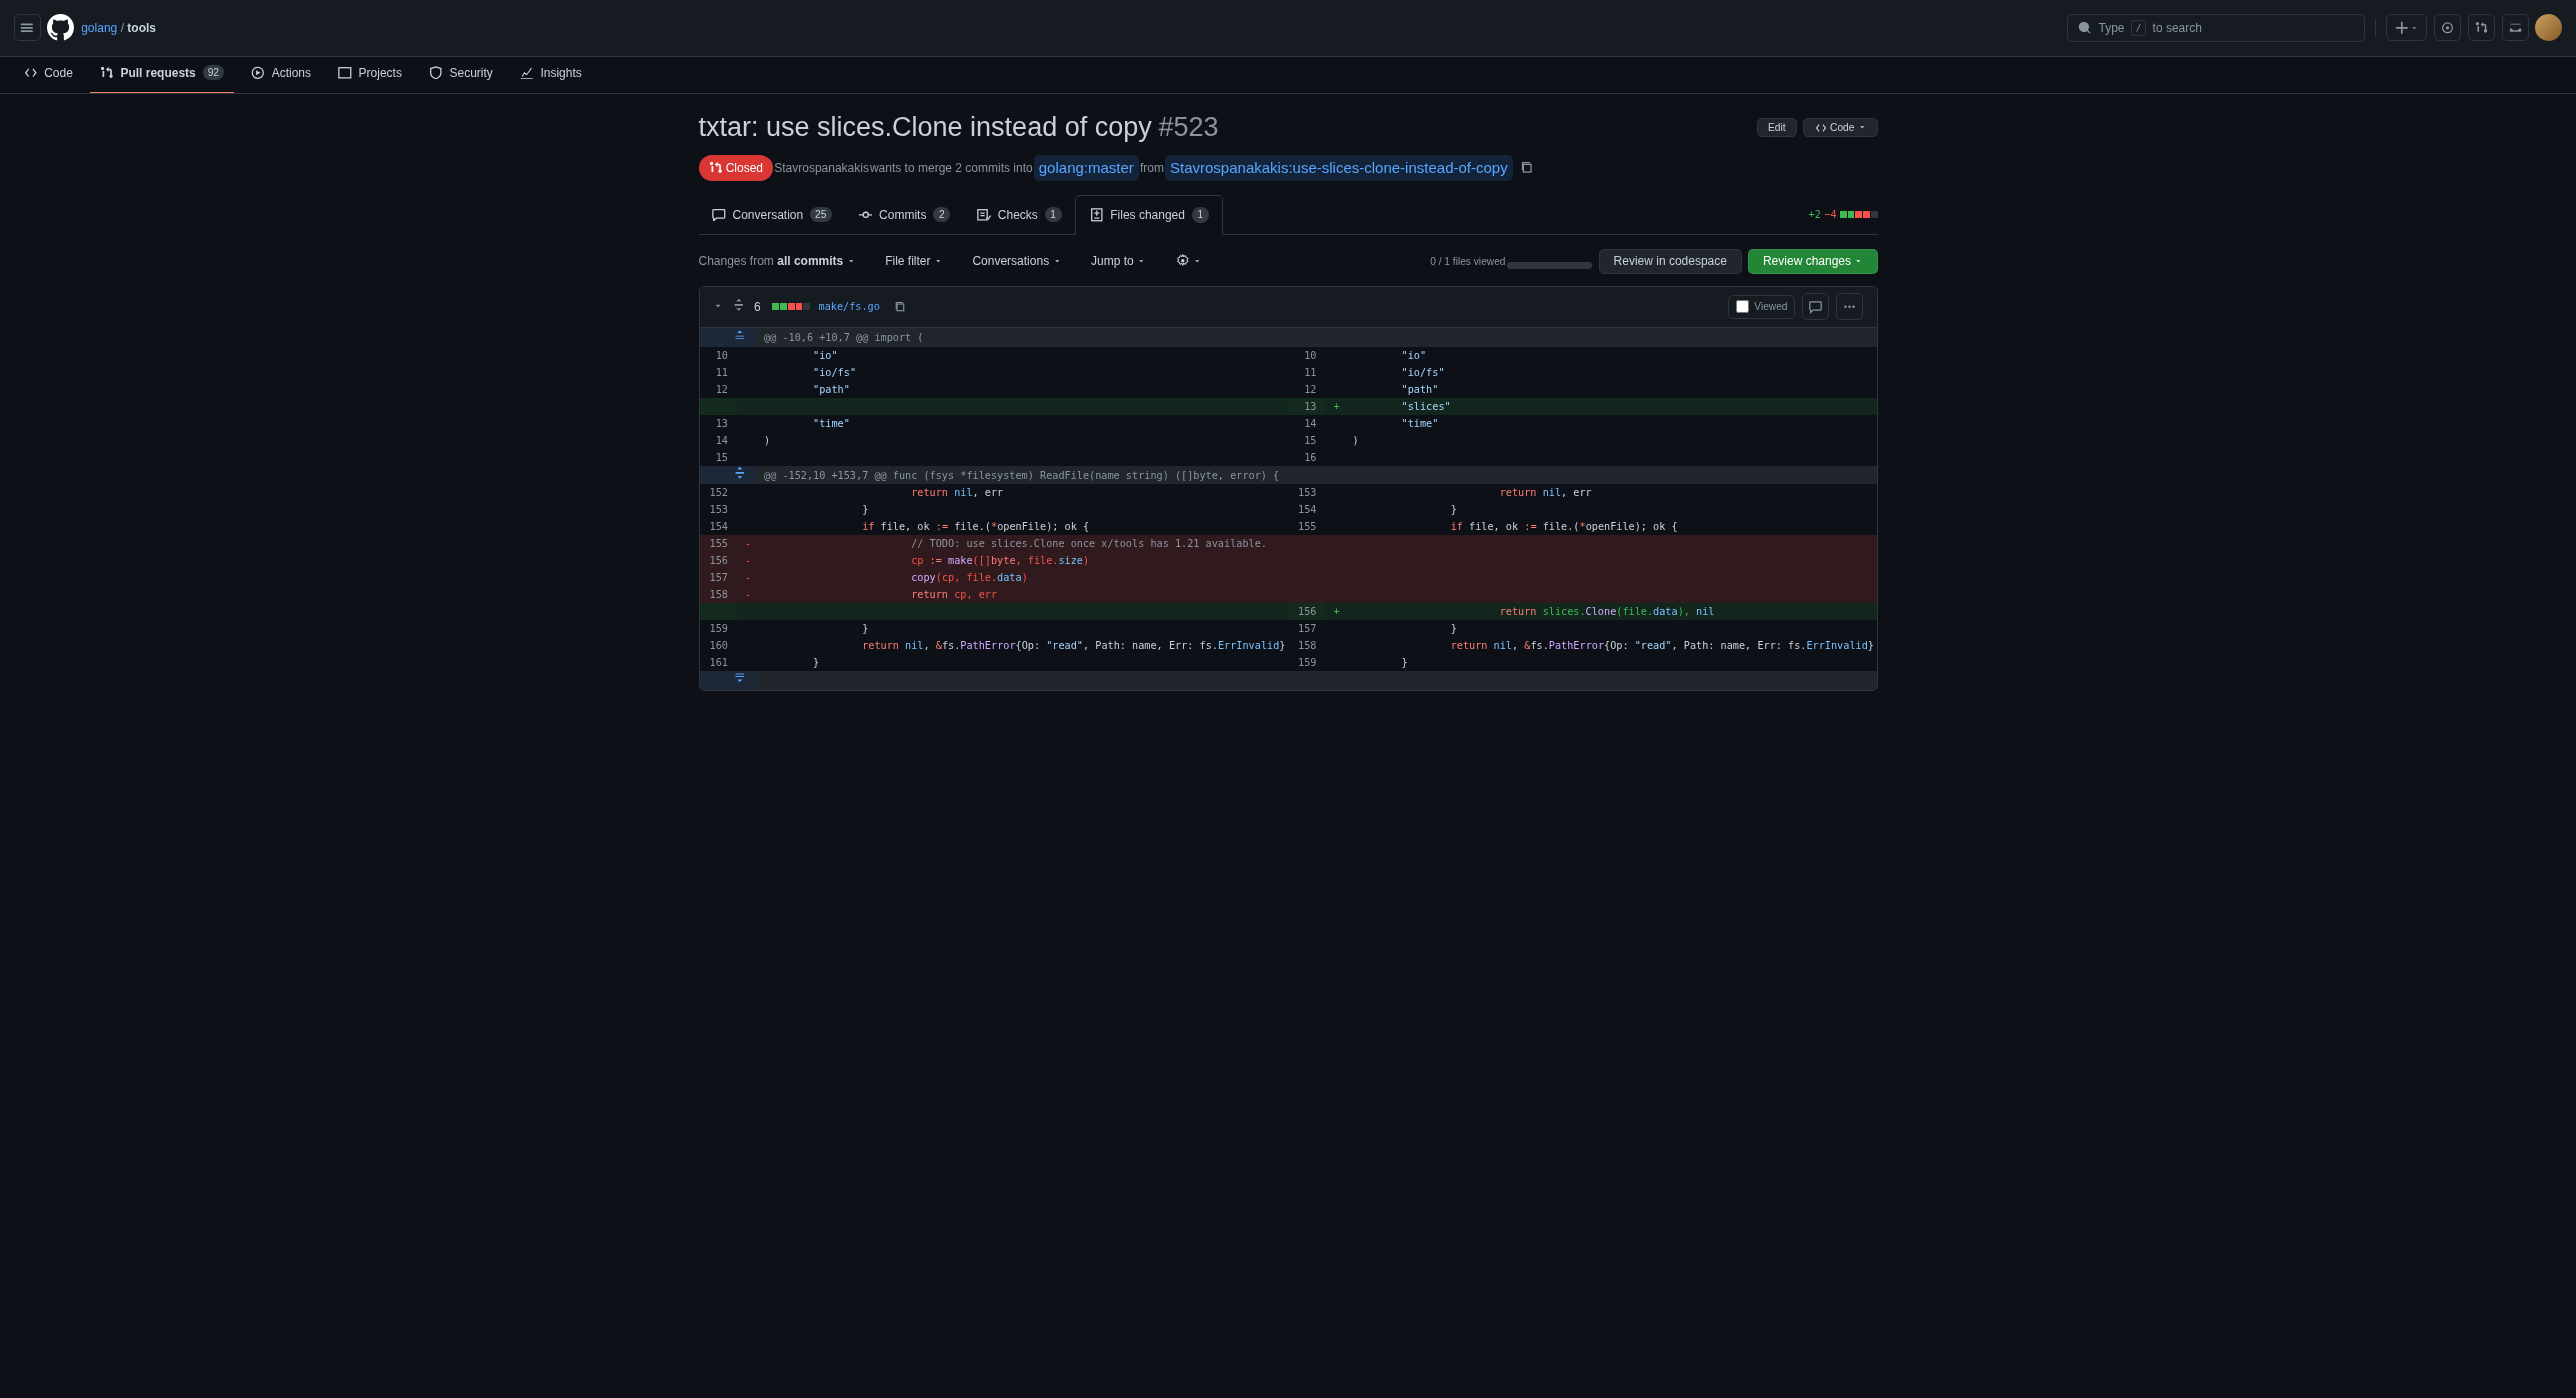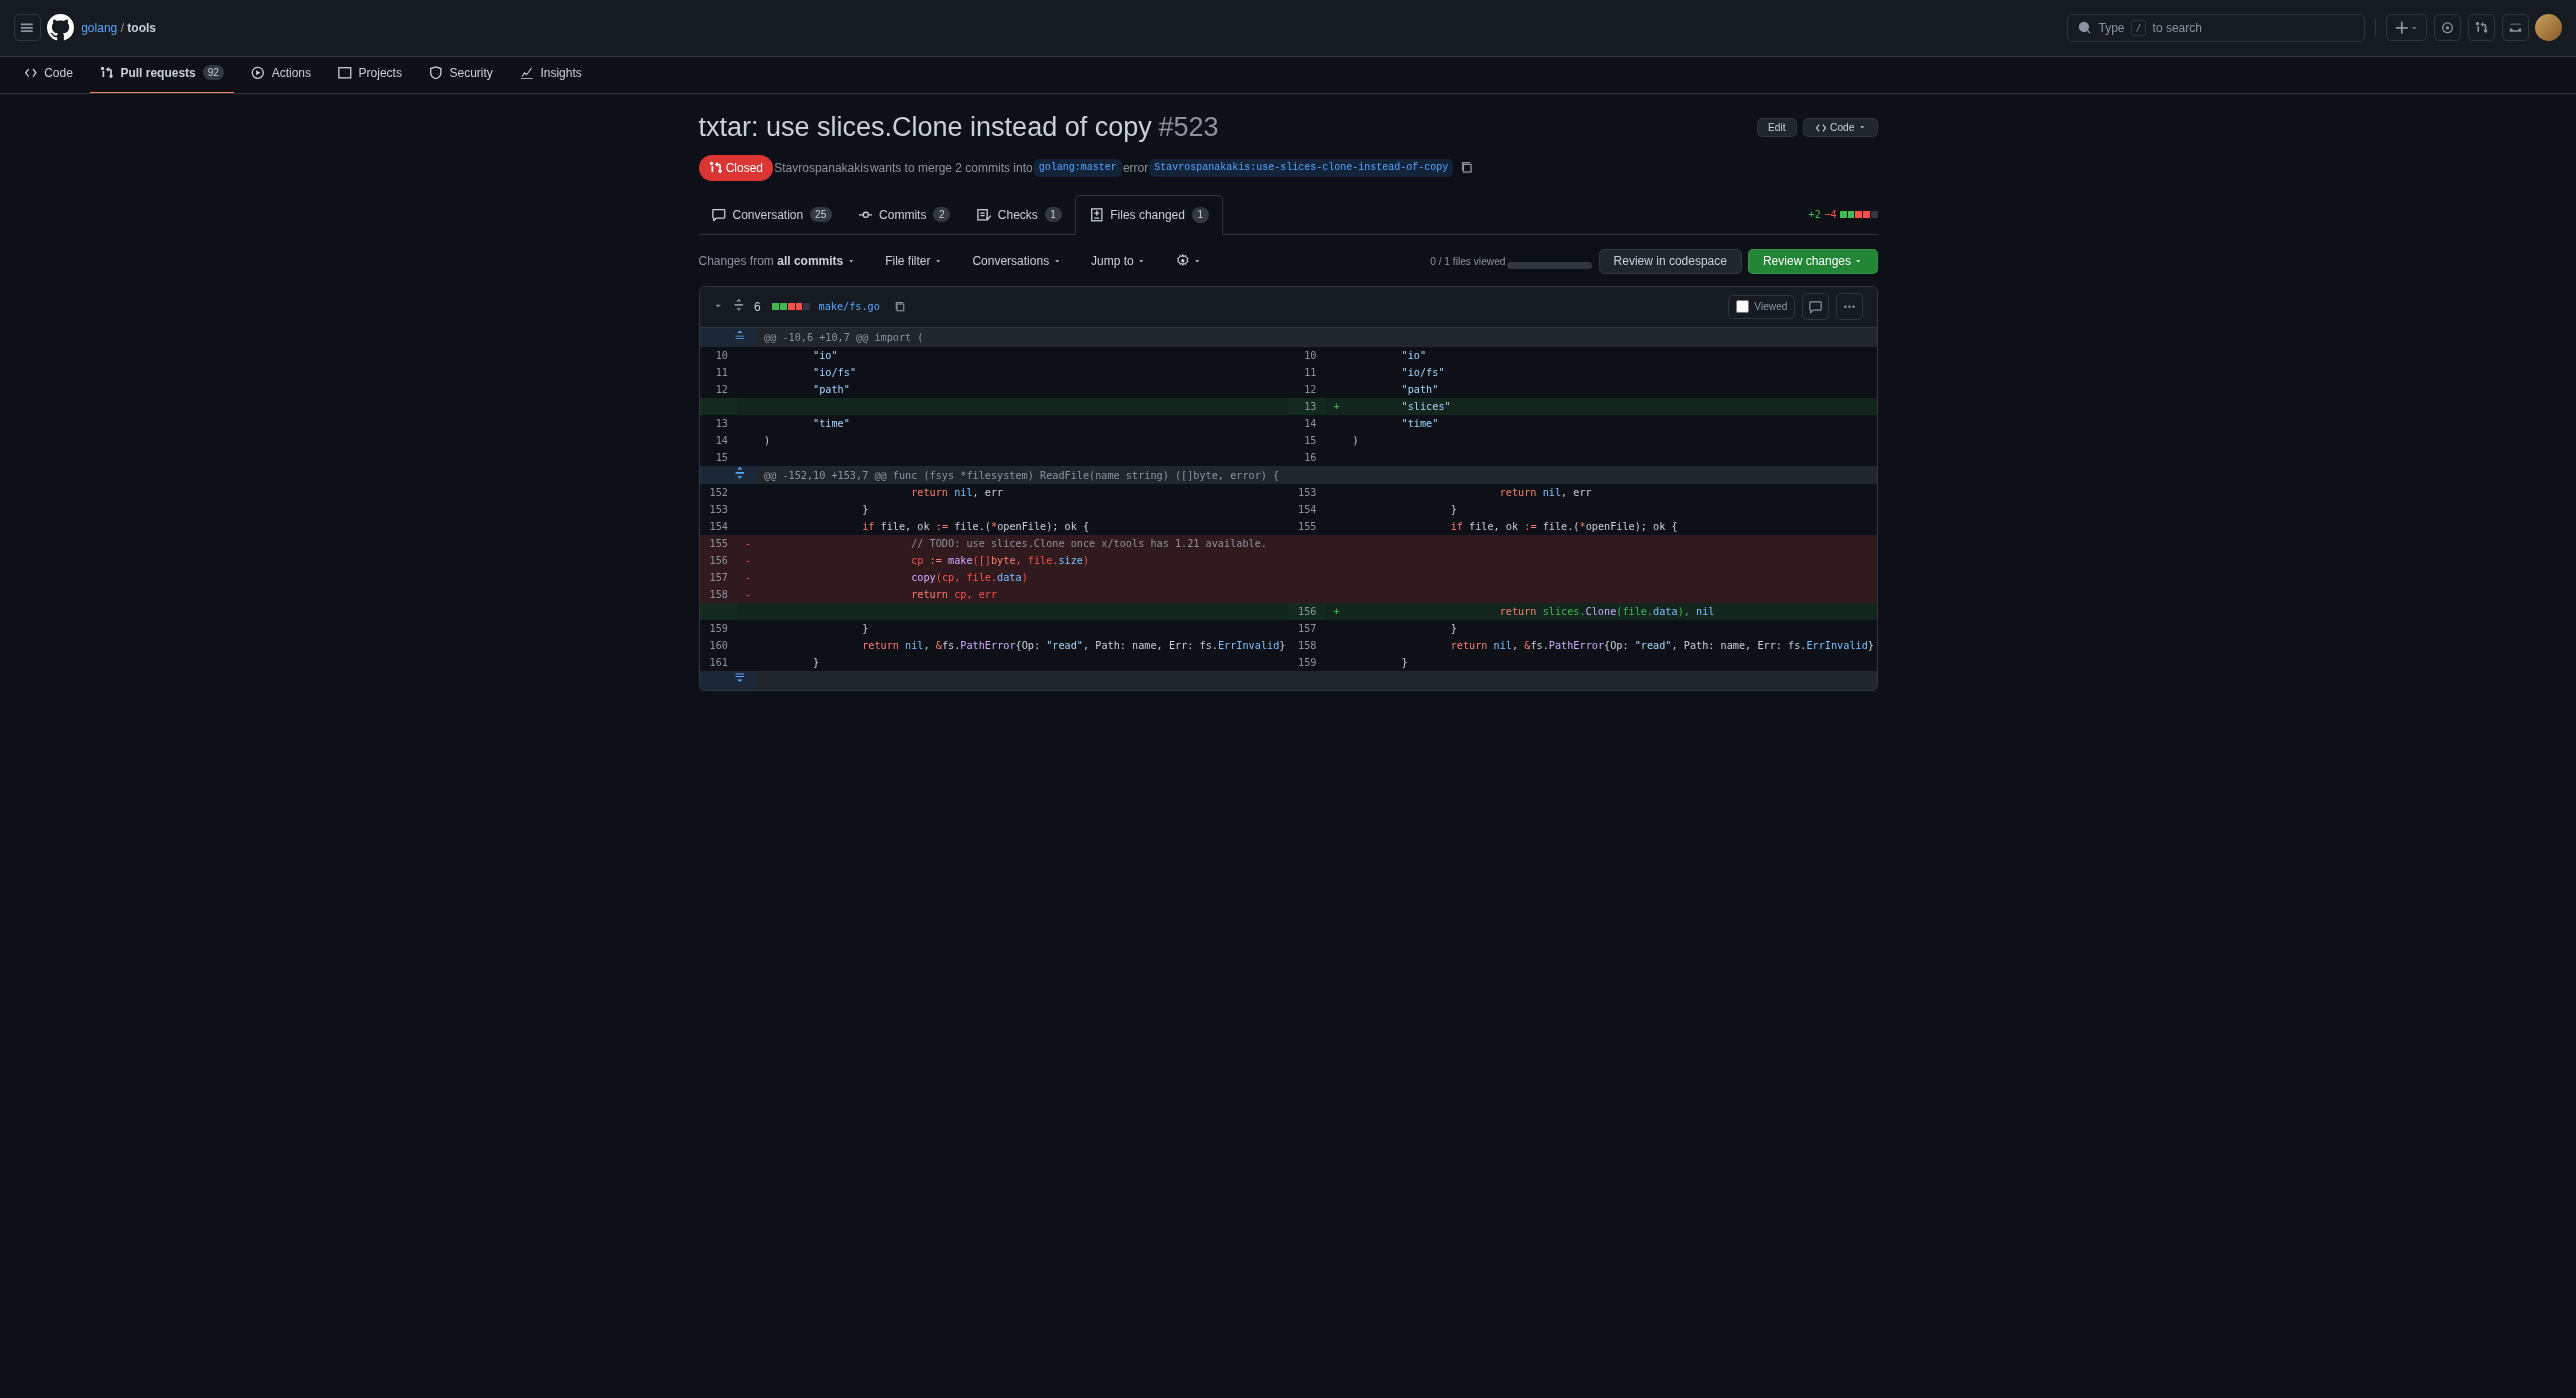--- a/index.html
+++ b/index.html
@@ -36,21 +36,21 @@
 .counter{background:rgba(110,118,129,.4);border-radius:17px;padding:0 5.1px;font-size:10.2px;font-weight:500;line-height:15.3px;min-width:17px;text-align:center}
 
 
 .page{max-width:1233px;margin:0 auto;padding:13.6px 27px}
 h1.title{font-size:27px;font-weight:400;margin:0 0 6.8px;display:flex;align-items:center;gap:6.8px;flex-wrap:wrap}
 h1.title .num{color:var(--muted);font-weight:300}
 .titleactions{margin-left:auto;display:flex;gap:6.8px}
 .smbtn{background:var(--btn);border:0.9px solid var(--border);border-radius:5.1px;padding:2.6px 10.2px;font-size:10.2px;color:var(--text);display:flex;align-items:center;gap:3.4px}
 .state{display:inline-flex;align-items:center;gap:3.4px;background:var(--closed);color:#fff;padding:4.3px 10.2px;border-radius:17px;font-weight:500}
 .meta{display:flex;align-items:center;gap:1px;color:var(--muted);margin-bottom:13.6px;flex-wrap:wrap}
-.branch{background:rgba(56,139,253,.15);color:var(--accent);padding:1.7px 5.1px;border-radius:5.1px;font-family:Liberation Mono, monospace;font-size:10px}
+.branch{background:rgba(56,139,253,.15);color:var(--accent);padding:1.7px 5.1px;border-radius:5.1px;font-family:Liberation Sans, sans-serif;font-size:15px}
 
 
 .prtabs{display:flex;border-bottom:0.9px solid var(--border);margin-bottom:13.6px}
 .prtab{display:flex;align-items:center;gap:6.8px;padding:10.2px 13.6px;color:var(--text);cursor:pointer;border-top-left-radius:5.1px;border-top-right-radius:5.1px}
 .prtab.selected{background:var(--bg);border:0.9px solid var(--border);border-bottom-color:var(--bg);margin-bottom:-0.9px}
 .diffstat{margin-left:auto;display:flex;align-items:center;gap:3.4px;font-family:ui-monospace,monospace;font-size:10.2px}
 .add{color:var(--green)}.del{color:var(--red)}
 .blocks{display:flex;gap:0.9px}
 .blocks span{width:6.8px;height:6.8px}
 .bg{background:var(--green)}.br{background:var(--red)}.bn{background:var(--border)}
@@ -212,21 +212,21 @@
   <div class="meta">
     <span class="state">
       <svg width="13.6" height="13.6" viewBox="0 0 16 16">
           <path d="M5 3a2 2 0 11-4 0 2 2 0 014 0zM3 6v7h2V6H3zm8-3h-1V1l-3 3 3 3V5h1a1 1 0 011 1v4.17a2 2 0 102 0V6a3 3 0 00-3-3z"></path>
         </svg>
       <span>Closed</span>
     </span>
     <a href="#" style="color:var(--muted);font-weight:500">Stavrospanakakis</a>
     <span> wants to merge 2 commits into </span>
     <span class="branch">golang:master</span>
-    <span> error </span>
+    <span> from </span>
     <span class="branch">Stavrospanakakis:use-slices-clone-instead-of-copy</span>
     <button class="icon" style="background:none;border:none;color:var(--muted);cursor:pointer">
       <svg width="13.6" height="13.6" viewBox="0 0 16 16">
           <rect x="4" y="4" width="9" height="9" fill="none" stroke="currentColor" stroke-width="1.5"></rect>
           <path d="M3 11V2h9" fill="none" stroke="currentColor" stroke-width="1.5"></path>
         </svg>
     </button>
   </div>
 
   <div class="prtabs">

